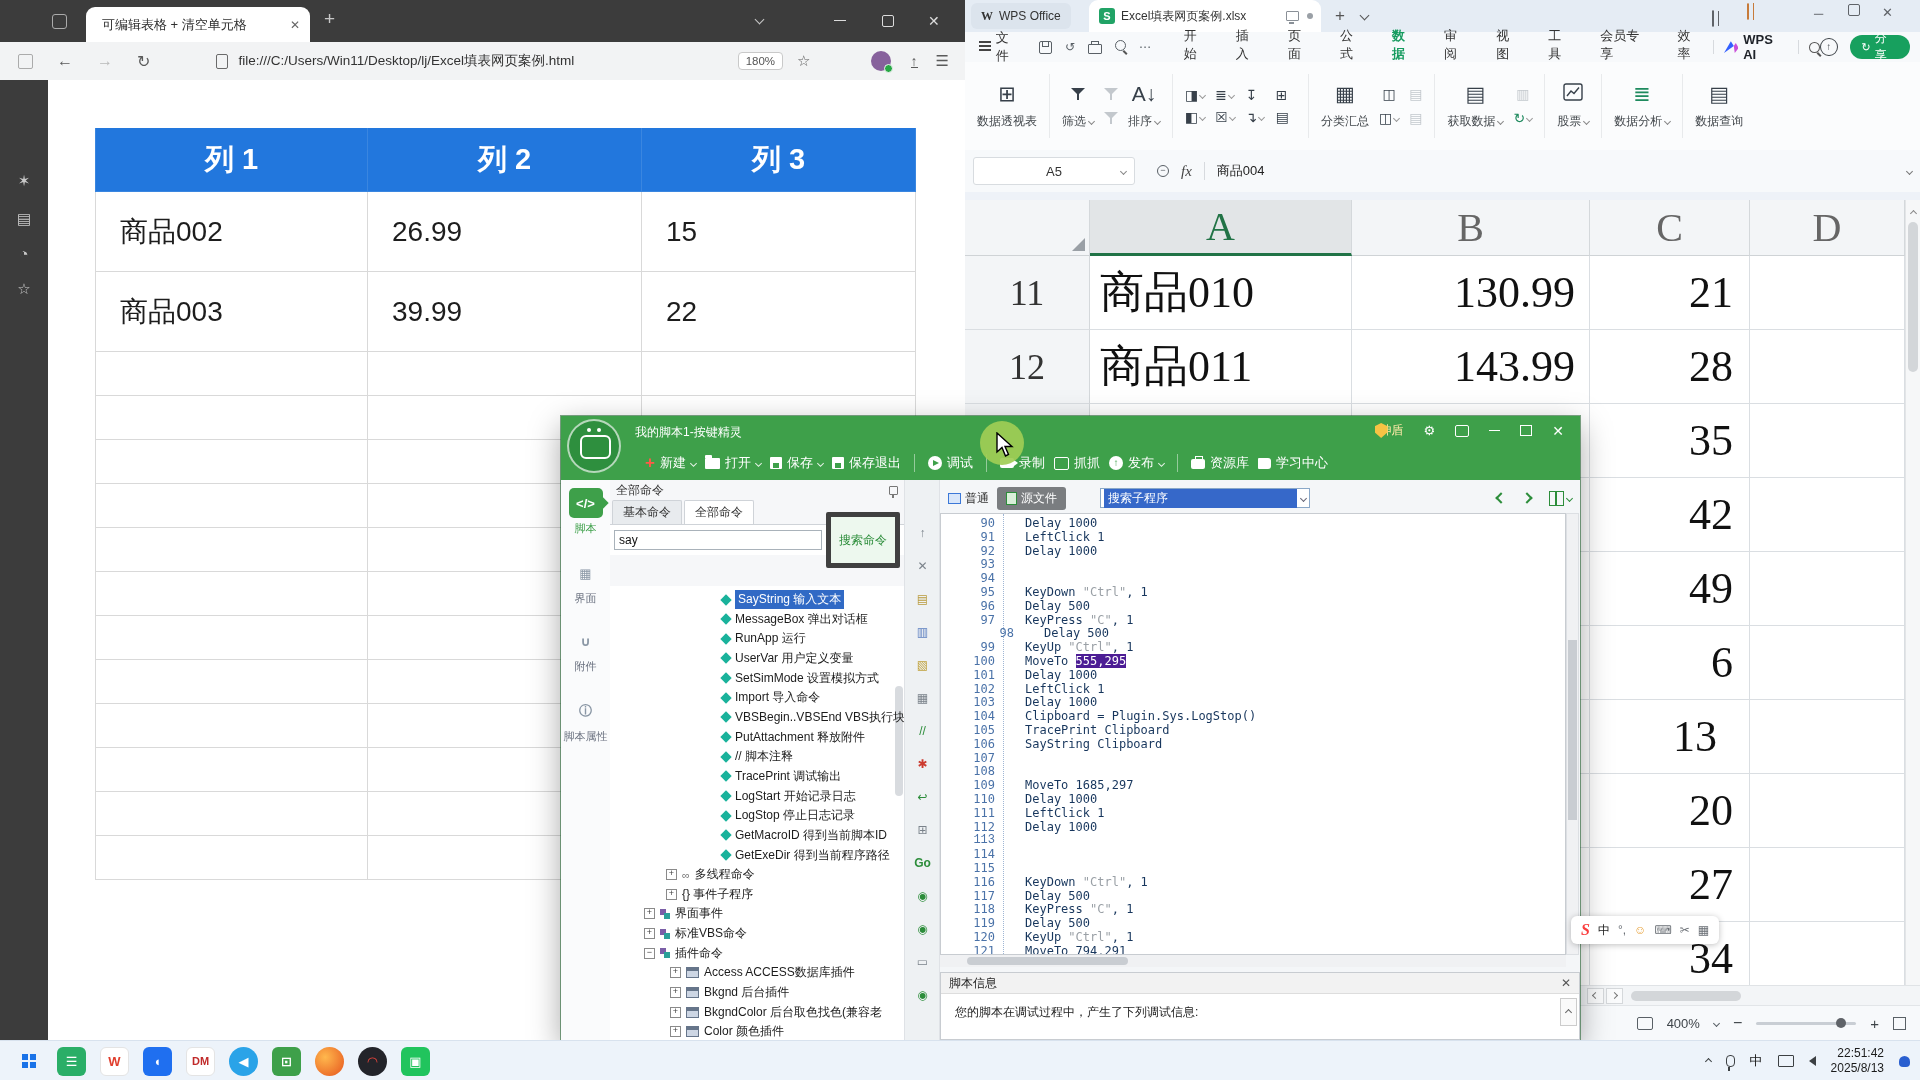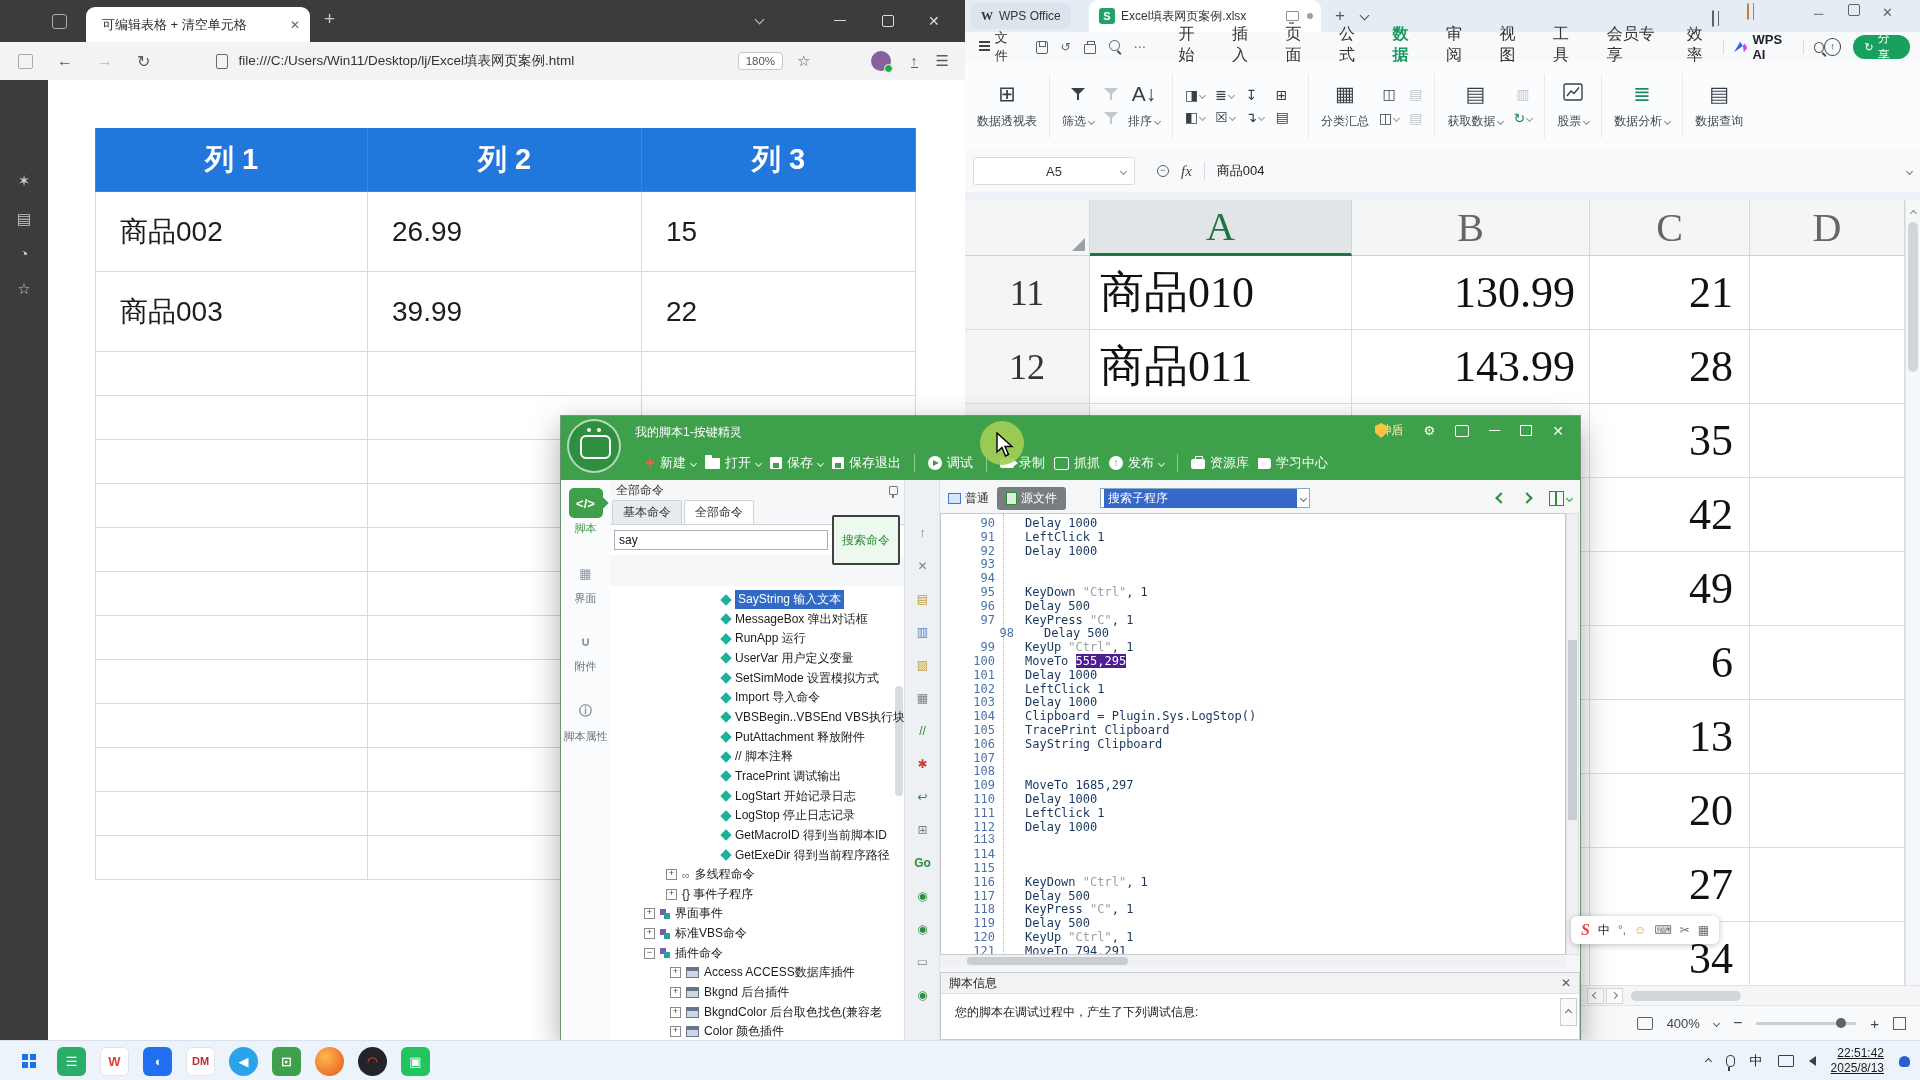--- a/index.html
+++ b/index.html
@@ -64,21 +64,21 @@
   .giftic:after{content:"";position:absolute;left:5px;top:-1px;bottom:-1px;width:1.4px;background:#c77b3a;}
   .wav{width:18px;height:18px;border-radius:50%;background:#6b4f45;position:relative;top:0px;}
   .w-menurow{left:0;top:32px;width:955px;height:30px;background:#f7f9fb;display:flex;align-items:center;}
   .mfile{font-size:13px;color:#333;margin-left:14px;display:flex;align-items:center;gap:5px;}
   .burger{display:inline-block;width:12px;height:2px;background:#444;box-shadow:0 4px 0 #444,0 -4px 0 #444;position:relative;top:-1px;}
   .qico{color:#596066;font-size:12px;margin-left:13px;}
   .floppy{width:11px;height:11px;border:1.4px solid #596066;border-radius:2px;position:relative;margin-left:18px;}
   .floppy:after{content:"";position:absolute;left:2px;top:0;width:5px;height:4px;border:1.2px solid #596066;border-top:none;}
   .printer{width:12px;height:8px;border:1.4px solid #596066;border-radius:1px;position:relative;margin-left:13px;top:2px;}
   .printer:before{content:"";position:absolute;left:2px;top:-4px;width:6px;height:3px;border:1.2px solid #596066;border-bottom:none;}
-  .menu-tabs{display:flex;gap:27px;margin-left:33px;font-size:16px;color:#333;}
+  .menu-tabs{display:flex;gap:27px;margin-left:33px;font-size:13px;color:#333;}
   .menu-tabs .mt{padding-bottom:2px;}
   .menu-tabs .mt.active{color:#169b5f;font-weight:bold;border-bottom:3px solid #169b5f;}
   .vsep{width:1px;height:14px;background:#d7dade;margin:0 10px;}
   .wpsai{display:flex;align-items:center;gap:5px;font-size:13px;font-weight:bold;color:#1f2329;}
   .glass{display:inline-block;width:9px;height:9px;border:1.6px solid #555;border-radius:50%;position:relative;}
   .glass:after{content:"";position:absolute;left:8px;top:9px;width:5px;height:1.6px;background:#555;transform:rotate(45deg);transform-origin:0 0;}
   .upcirc{width:16px;height:16px;border:1.5px solid #3e4449;border-radius:50%;color:#3e4449;font-size:10px;line-height:16px;text-align:center;margin-left:auto;}
   .sharebtn{height:24px;background:#17a05e;color:#fff;border-radius:13px;font-size:12px;display:flex;align-items:center;gap:4px;padding:0 12px;margin:0 10px 0 12px;}
   .w-ribbon{left:0;top:62px;width:955px;height:88px;background:#fbfcfd;border-bottom:1px solid #e4e7ea;display:flex;align-items:stretch;}
   .rgrp{display:flex;align-items:center;gap:10px;padding:0 12px;}
@@ -163,21 +163,21 @@
   .railitem.active .raillab{color:#3ea04a;}
   .m-panel{position:absolute;left:49px;top:0;width:295px;height:560px;background:#f6f7f9;border-right:1px solid #dfe2e6;box-sizing:border-box;}
   .p-head{height:20px;display:flex;align-items:center;font-size:12px;color:#333;padding:0 6px;justify-content:space-between;}
   .pin{width:7px;height:7px;border:1.5px solid #777;border-radius:1px;position:relative;}
   .pin:after{content:"";position:absolute;left:2px;top:7px;width:1.5px;height:4px;background:#777;}
   .p-tabs{display:flex;height:24px;align-items:flex-end;padding-left:2px;gap:2px;}
   .p-tab{font-size:12px;color:#333;padding:3px 10px;background:#e8ebee;border:1px solid #cfd3d8;border-bottom:none;border-radius:2px 2px 0 0;}
   .p-tab.active{background:#fff;}
   .p-search{display:flex;align-items:center;height:30px;background:#fff;border-top:1px solid #cfd3d8;padding:0 4px;gap:4px;}
   .p-input{flex:1;height:20px;border:1px solid #a9b2ba;font-size:12px;padding:0 4px;font-family:inherit;box-sizing:border-box;background:#fff;color:#111;}
-  .p-btn{height:22px;border:2px solid #404040;background:#edf8ee;color:#2c8d3a;font-size:12px;padding:12px 8px;display:flex;align-items:center;border-radius:2px;}
+  .p-btn{height:22px;border:5px solid #404040;background:#edf8ee;color:#2c8d3a;font-size:12px;padding:12px 8px;display:flex;align-items:center;border-radius:2px;}
   .m-tree{position:absolute;left:0;top:106px;right:0;bottom:0;background:#fff;overflow:hidden;}
   .titem{position:absolute;display:flex;align-items:center;height:19px;white-space:nowrap;font-size:12px;color:#1c1c1c;gap:5px;}
   .diam{width:8px;height:8px;background:#19b29b;transform:rotate(45deg);flex:none;}
   .pm{width:9px;height:9px;border:1px solid #8a8a8a;background:#fff;font-size:9px;line-height:7px;text-align:center;color:#444;flex:none;box-sizing:content-box;}
   .dualsq{width:10px;height:10px;position:relative;flex:none;}
   .dualsq:before{content:"";position:absolute;left:0;top:0;width:6px;height:6px;background:#7b5ea7;}
   .dualsq:after{content:"";position:absolute;left:4px;top:4px;width:6px;height:6px;background:#2aa198;}
   .wicon{width:11px;height:9px;border:1px solid #66758a;background:#cdd6e4;position:relative;flex:none;}
   .wicon:before{content:"";position:absolute;left:0;top:0;right:0;height:3px;background:#66758a;}
   .tsel{background:#316ac5;color:#fff;padding:1px 3px;}
@@ -211,21 +211,21 @@
   .info-b{position:relative;height:46px;}
   .info-msg{position:absolute;left:14px;top:10px;font-size:12px;color:#222;}
   .info-up{position:absolute;right:2px;top:4px;width:15px;height:26px;border:1px solid #ccc;display:flex;align-items:center;justify-content:center;color:#666;background:#fafafa;}
   
   .taskbar{left:0;top:1040px;width:1920px;height:40px;background:#edf3fa;border-top:1px solid #d8e2ee;display:flex;align-items:center;z-index:100;}
   .tapps{display:flex;align-items:center;gap:14px;padding-left:14px;}
   .tapp{width:29px;height:29px;border-radius:6px;display:flex;align-items:center;justify-content:center;font-weight:bold;color:#fff;font-size:13px;}
   .startgrid{display:grid;grid-template-columns:6px 6px;grid-template-rows:6px 6px;gap:2px;}
   .startgrid i{background:#1a73e8;}
   .tray{margin-left:auto;display:flex;align-items:center;gap:15px;padding-right:10px;color:#3c4043;}
-  .clock{font-size:12px;line-height:15px;text-align:right;color:#1b1b1b;text-decoration:underline;}
+  .clock{font-size:12px;line-height:15px;text-align:right;color:#1b1b1b;}
   .mic{width:7px;height:10px;border:1.5px solid #3c4043;border-radius:4px;position:relative;}
   .mic:after{content:"";position:absolute;left:1.5px;bottom:-5px;width:1.5px;height:4px;background:#3c4043;}
   .mon{width:14px;height:10px;border:1.5px solid #3c4043;border-radius:1px;position:relative;}
   .spk{width:0;height:0;border-top:5px solid transparent;border-bottom:5px solid transparent;border-right:7px solid #3c4043;position:relative;}
   .bellic{width:11px;height:11px;background:#2a5fd0;border-radius:50% 50% 4px 4px;position:relative;}
   .imebadge{font-size:13px;color:#1b1b1b;}
   
   .ime{left:1571px;top:916px;height:28px;background:#fff;border-radius:6px;box-shadow:0 1px 6px rgba(0,0,0,.25);display:flex;align-items:center;gap:8px;padding:0 10px;z-index:60;}
   .slogo{color:#fa3e3e;font-weight:bold;font-style:italic;font-size:16px;font-family:"Liberation Serif",serif;}
   .imei{font-size:12px;color:#6a6f75;}
@@ -550,21 +550,21 @@
         <div class="gcell" style="left: 625px; width: 160px; top: 352px; height: 74px; justify-content: flex-end; padding-right: 16px;">49</div>
         <div class="gcell" style="left: 785px; width: 155px; top: 352px; height: 74px; padding-left: 0px;"></div>
         <div class="gcell gnum" style="left: 0px; width: 125px; top: 426px; height: 74px; justify-content: center;"></div>
         <div class="gcell" style="left: 125px; width: 262px; top: 426px; height: 74px; padding-left: 0px;"></div>
         <div class="gcell" style="left: 387px; width: 238px; top: 426px; height: 74px; padding-left: 0px;"></div>
         <div class="gcell" style="left: 625px; width: 160px; top: 426px; height: 74px; justify-content: flex-end; padding-right: 16px;">6</div>
         <div class="gcell" style="left: 785px; width: 155px; top: 426px; height: 74px; padding-left: 0px;"></div>
         <div class="gcell gnum" style="left: 0px; width: 125px; top: 500px; height: 74px; justify-content: center;"></div>
         <div class="gcell" style="left: 125px; width: 262px; top: 500px; height: 74px; padding-left: 0px;"></div>
         <div class="gcell" style="left: 387px; width: 238px; top: 500px; height: 74px; padding-left: 0px;"></div>
-        <div class="gcell" style="left: 625px; width: 160px; top: 500px; height: 74px; justify-content: flex-end; padding-right: 16px;">13</div>
+        <div class="gcell" style="left: 625px; width: 160px; top: 500px; height: 74px; justify-content: flex-end; padding-right: 32px;">13</div>
         <div class="gcell" style="left: 785px; width: 155px; top: 500px; height: 74px; padding-left: 0px;"></div>
         <div class="gcell gnum" style="left: 0px; width: 125px; top: 574px; height: 74px; justify-content: center;"></div>
         <div class="gcell" style="left: 125px; width: 262px; top: 574px; height: 74px; padding-left: 0px;"></div>
         <div class="gcell" style="left: 387px; width: 238px; top: 574px; height: 74px; padding-left: 0px;"></div>
         <div class="gcell" style="left: 625px; width: 160px; top: 574px; height: 74px; justify-content: flex-end; padding-right: 16px;">20</div>
         <div class="gcell" style="left: 785px; width: 155px; top: 574px; height: 74px; padding-left: 0px;"></div>
         <div class="gcell gnum" style="left: 0px; width: 125px; top: 648px; height: 74px; justify-content: center;"></div>
         <div class="gcell" style="left: 125px; width: 262px; top: 648px; height: 74px; padding-left: 0px;"></div>
         <div class="gcell" style="left: 387px; width: 238px; top: 648px; height: 74px; padding-left: 0px;"></div>
         <div class="gcell" style="left: 625px; width: 160px; top: 648px; height: 74px; justify-content: flex-end; padding-right: 16px;">27</div>

